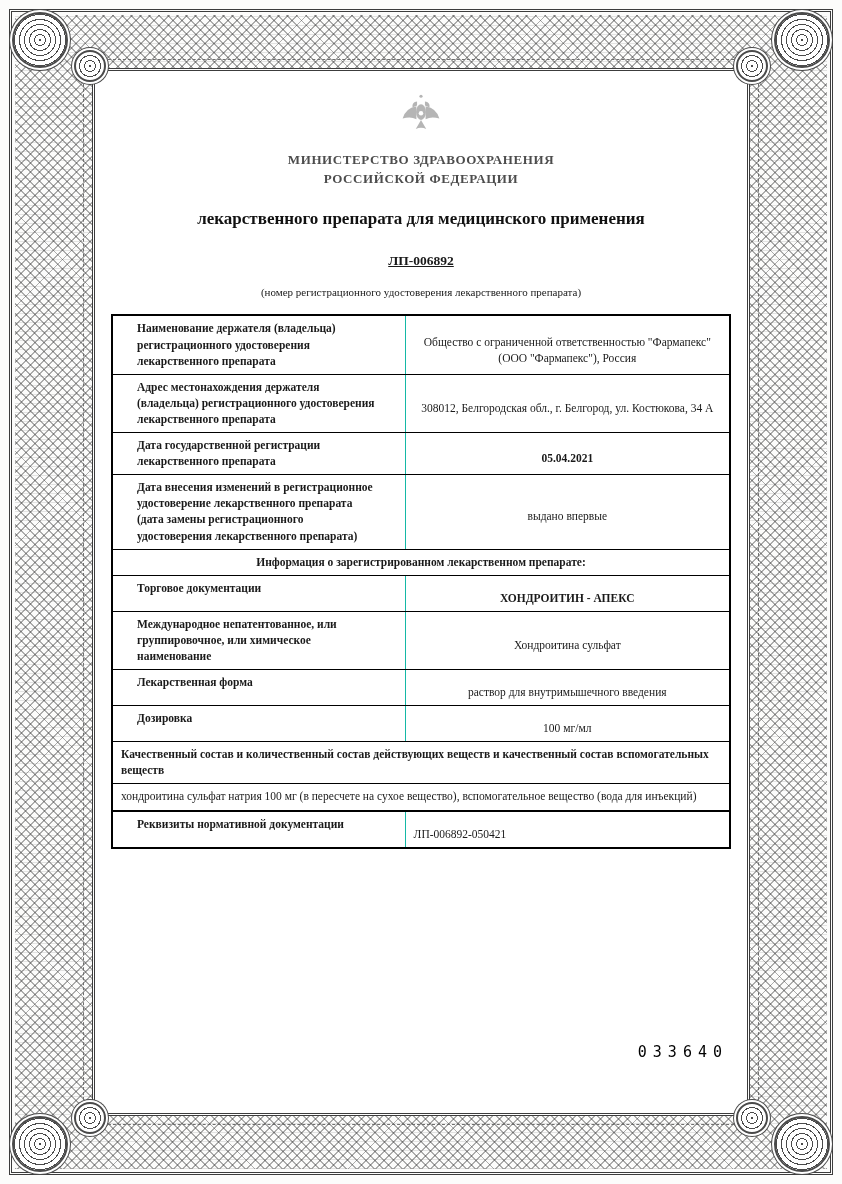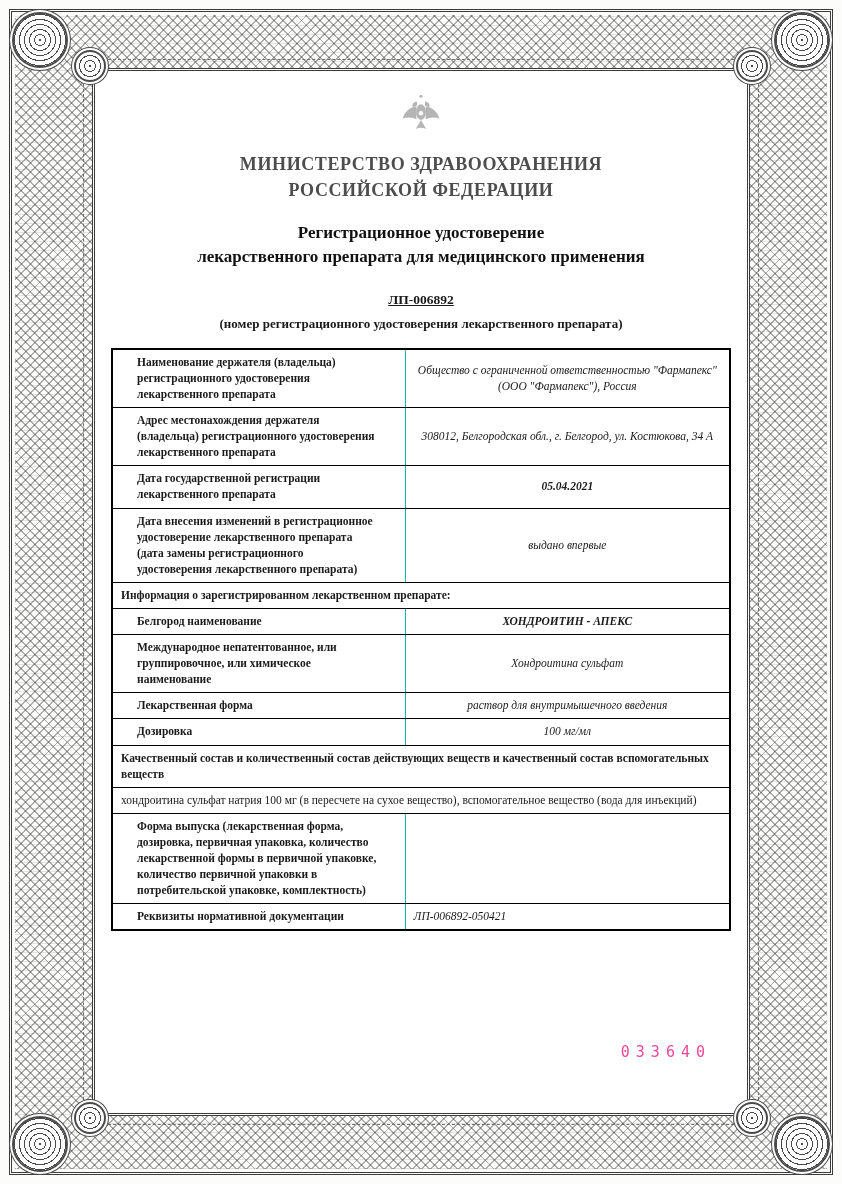--- a/index.html
+++ b/index.html
@@ -31,40 +31,40 @@
   .r-tl { top:12px; left:12px; }   .r-tr { top:12px; right:12px; }
   .r-bl { bottom:12px; left:12px; }.r-br { bottom:12px; right:12px; }
   .ri-tl { top:50px; left:74px; }  .ri-tr { top:50px; right:74px; }
   .ri-bl { bottom:50px; left:74px; } .ri-br { bottom:50px; right:74px; }
 
   
   .content { position:relative; width:100%; height:100%; padding:12px 16px; text-align:center; }
 
   .emblem { display:inline-block; margin-top:8px; opacity:.55; filter:blur(.4px); }
 
-  .ministry { margin-top:10px; font-weight:bold; font-size:18px; letter-spacing:.6px; color:#4d4d4d; line-height:1.45; }
+  .ministry { margin-top:10px; font-weight:bold; font-size:13px; letter-spacing:.6px; color:#4d4d4d; line-height:1.45; }
 
   .doc-title { margin-top:18px; font-weight:bold; font-size:17px; line-height:1.4; color:#111; }
 
   .reg-number { margin-top:23px; font-weight:bold; font-size:13.5px; text-decoration:underline; }
-  .reg-caption { margin-top:8px; font-weight:bold; font-size:13px; }
+  .reg-caption { margin-top:17px; font-weight:normal; font-size:11px; }
 
   
   .tbl { margin:16px auto 0; width:100%; border:2px solid #000; text-align:left; font-size:11.5px; }
   .trow { display:flex; border-top:1px solid #000; }
   .trow:first-child { border-top:none; }
   .cell-l { width:47.5%; padding:4px 24px 5px; font-weight:bold; border-right:1px solid #14b8a6; line-height:1.4; }
-  .cell-v { width:52.5%; padding:4px 8px 5px; display:flex; align-items:center; justify-content:center; text-align:center; line-height:1.4;font-style:italic; }
+  .cell-v { width:52.5%; padding:14px 8px 5px; display:flex; align-items:center; justify-content:center; text-align:center; line-height:1.4; }
   .cell-v.left { justify-content:flex-start; text-align:left; align-items:flex-start; }
   .cell-v.bold { font-weight:bold;text-align:right; }
   .full { width:100%; padding:4px 8px 5px; line-height:1.4; }
-  .full.center { font-weight:bold; }
+  .full.center { text-align:center; font-weight:bold; }
   .full.bold { font-weight:bold; }
 
-  .serial { position:absolute; right:36px; bottom:52px; font-family:"DejaVu Sans Mono", monospace; font-size:15px; letter-spacing:6px; color:#ec4899; }
+  .serial { position:absolute; right:19px; bottom:52px; font-family:"DejaVu Sans Mono", monospace; font-size:15px; letter-spacing:6px; color:#000000; }
 </style>
 </head>
 <body>
 
 <div class="page">
 
   <div class="frame-outer"></div>
   <div class="lace"></div>
   <div class="dashed-ring"></div>
 
@@ -94,21 +94,20 @@
           </g>
         </svg>
       </span>
 
       <div class="ministry">
         <div>МИНИСТЕРСТВО ЗДРАВООХРАНЕНИЯ</div>
         <div>РОССИЙСКОЙ ФЕДЕРАЦИИ</div>
       </div>
 
       <div class="doc-title">
-        <div>Регистрационное удостоверение</div>
         <div>лекарственного препарата для медицинского применения</div>
       </div>
 
       <div class="reg-number">ЛП-006892</div>
       <div class="reg-caption">(номер регистрационного удостоверения лекарственного препарата)</div>
 
       <div class="tbl">
 
         <div class="trow">
           <div class="cell-l">Наименование держателя (владельца) регистрационного удостоверения лекарственного препарата</div>
@@ -129,21 +128,21 @@
         <div class="trow">
           <div class="cell-l">Дата внесения изменений в регистрационное удостоверение лекарственного препарата (дата замены регистрационного удостоверения лекарственного препарата)</div>
           <div class="cell-v">выдано впервые</div>
         </div>
 
         <div class="trow">
           <div class="full center">Информация о зарегистрированном лекарственном препарате:</div>
         </div>
 
         <div class="trow">
-          <div class="cell-l">Белгород наименование</div>
+          <div class="cell-l">Торговое документации</div>
           <div class="cell-v bold">ХОНДРОИТИН - АПЕКС</div>
         </div>
 
         <div class="trow">
           <div class="cell-l">Международное непатентованное, или группировочное, или химическое наименование</div>
           <div class="cell-v">Хондроитина сульфат</div>
         </div>
 
         <div class="trow">
           <div class="cell-l">Лекарственная форма</div>
@@ -157,21 +156,20 @@
 
         <div class="trow">
           <div class="full bold">Качественный состав и количественный состав действующих веществ и качественный состав вспомогательных веществ</div>
         </div>
 
         <div class="trow">
           <div class="full">хондроитина сульфат натрия 100 мг (в пересчете на сухое вещество), вспомогательное вещество (вода для инъекций)</div>
         </div>
 
         <div class="trow">
-          <div class="cell-l">Форма выпуска (лекарственная форма, дозировка, первичная упаковка, количество лекарственной формы в первичной упаковке, количество первичной упаковки в потребительской упаковке, комплектность)</div>
         </div>
 
         <div class="trow">
           <div class="cell-l">Реквизиты нормативной документации</div>
           <div class="cell-v left">ЛП-006892-050421</div>
         </div>
 
       </div>
 
       <div class="serial">033640</div>

